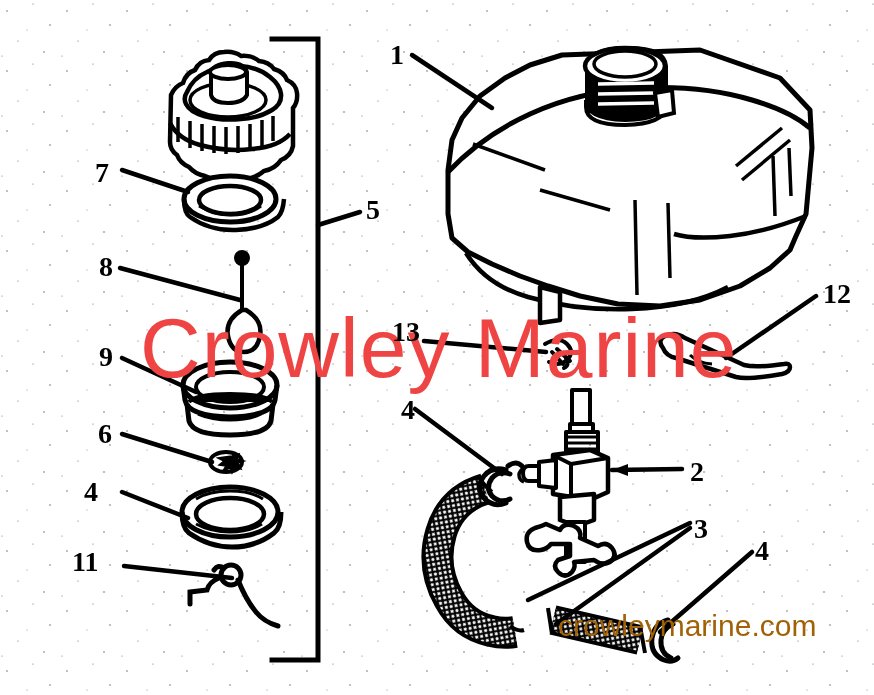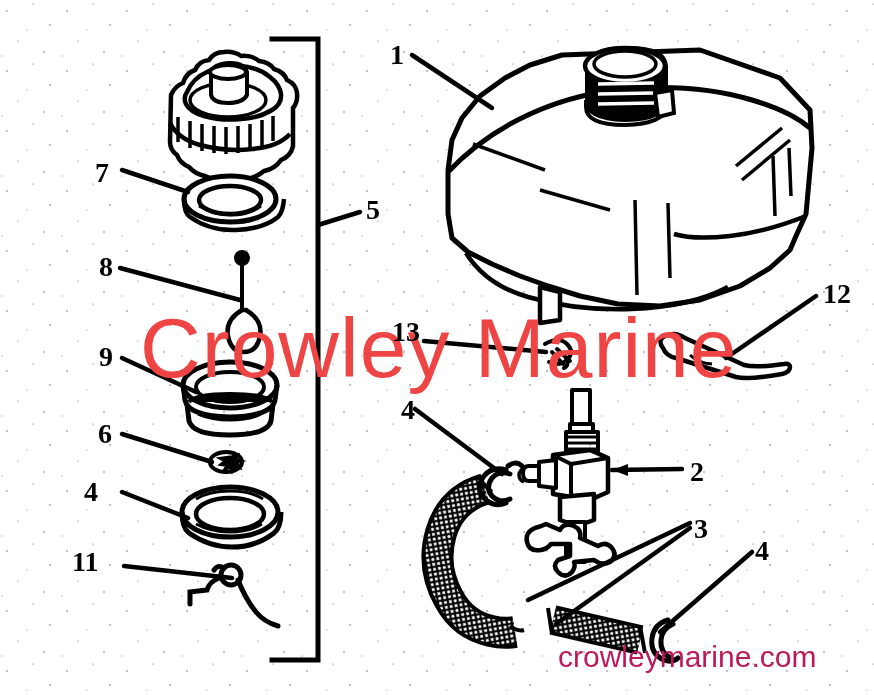--- a/index.html
+++ b/index.html
@@ -33,24 +33,24 @@
     font-size: 84px;
     letter-spacing: 1px;
     color: #ef4444;
     white-space: nowrap;
     pointer-events: none;
     user-select: none;
   }
   .wm-foot {
     position: absolute;
     left: 558px;
-    top: 640px;
+    top: 609px;
     font-family: "Liberation Sans", sans-serif;
     font-size: 30px;
-    color: #be185d;
+    color: #a16207;
     white-space: nowrap;
     pointer-events: none;
     user-select: none;
   }
   .callout {
     position: absolute;
     font-family: "Liberation Serif", serif;
     font-weight: bold;
     font-size: 28px;
     color: #000000;

